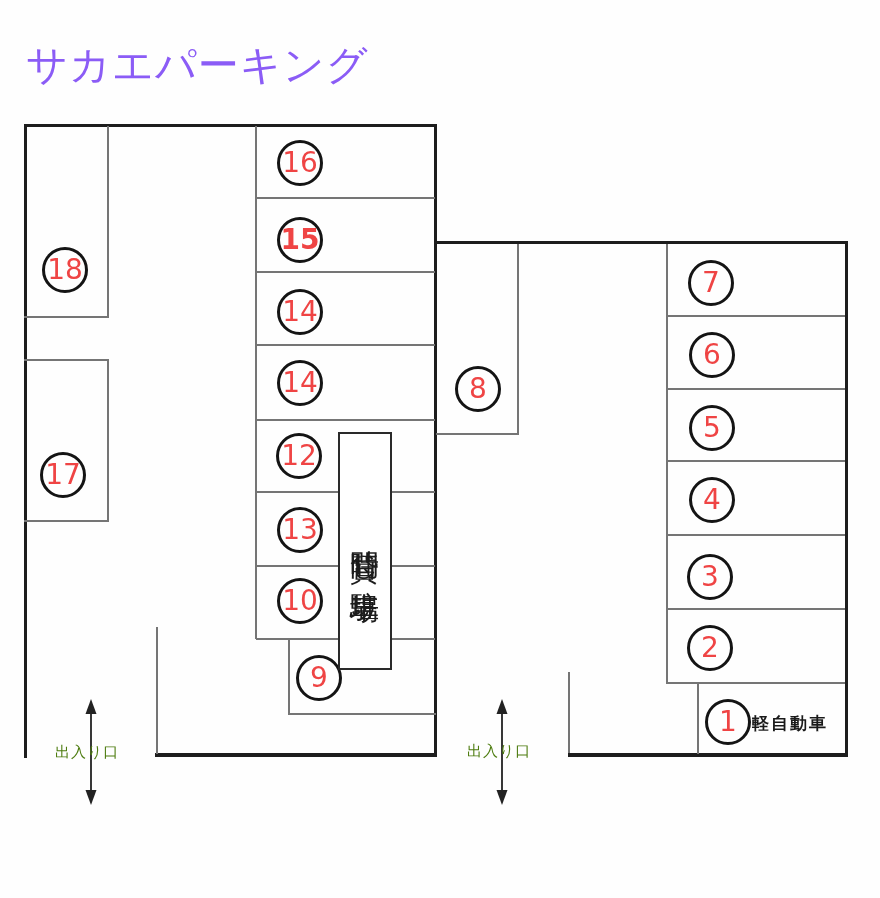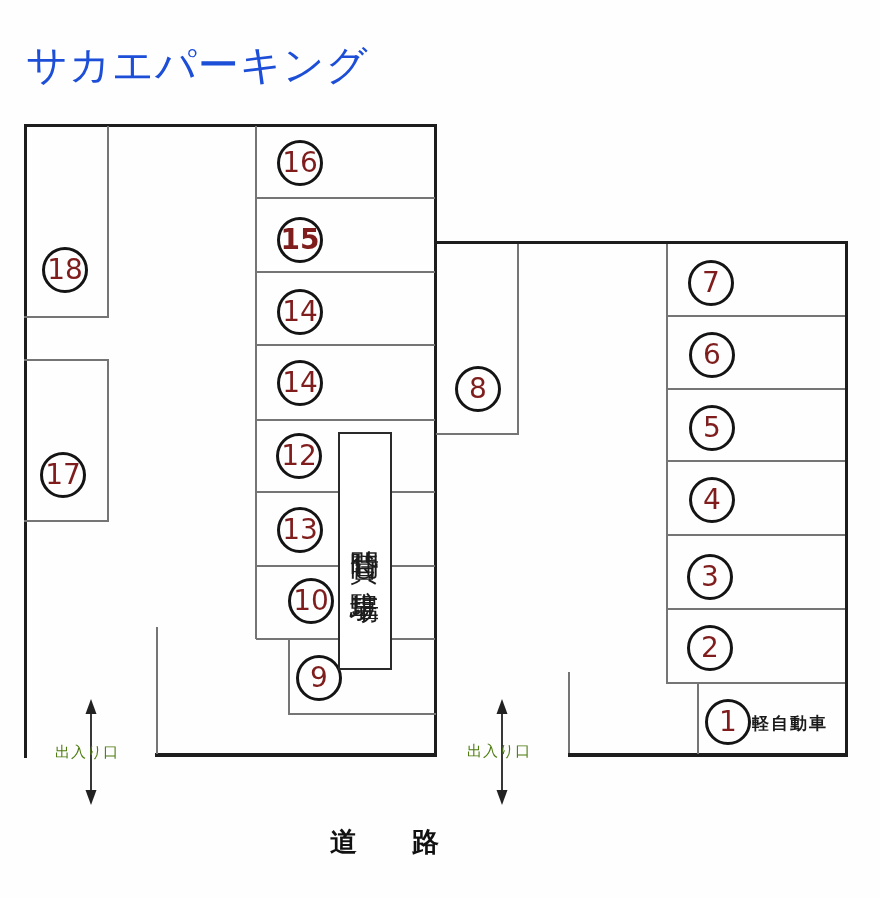--- a/index.html
+++ b/index.html
@@ -3,32 +3,32 @@
 <meta charset="utf-8">
 <style>
   html,body{margin:0;padding:0;background:#ffffff;}
   .canvas{
     position:relative;width:880px;height:898px;background:#fefefe;
     font-family:"Liberation Sans","DejaVu Sans",sans-serif;color:#151515;
     overflow:hidden;
   }
   .title{
     position:absolute;left:26px;top:38px;font-size:41px;font-weight:500;
-    letter-spacing:1px;color:#1d4ed8;white-space:nowrap;
+    letter-spacing:1px;color:#8b5cf6;white-space:nowrap;
   }
   
   .ln{position:absolute;background:#757575;}
   
   .wall{position:absolute;background:#1d1d1d;}
   
   .spot{
     position:absolute;width:46px;height:46px;box-sizing:border-box;
     border:3px solid #141414;border-radius:50%;
     display:flex;align-items:center;justify-content:center;
-    font-size:28px;font-weight:500;color:#7f1d1d;line-height:1;
+    font-size:28px;font-weight:500;color:#ef4444;line-height:1;
     font-family:"DejaVu Sans","Liberation Sans",sans-serif;
   }
   .sign{
     position:absolute;left:338px;top:432px;width:54px;height:238px;
     background:#fff;border:2px solid #2a2a2a;box-sizing:border-box;z-index:6;
     display:flex;align-items:center;justify-content:center;
   }
   .sign-text{
     writing-mode:vertical-rl;text-orientation:upright;
     font-family:"DejaVu Serif","Liberation Serif",serif;
@@ -103,21 +103,21 @@
 
   <div class="spot" style="left:705px;top:699px;">1</div>
   <div class="spot" style="left:687px;top:625px;">2</div>
   <div class="spot" style="left:687px;top:554px;">3</div>
   <div class="spot" style="left:689px;top:477px;">4</div>
   <div class="spot" style="left:689px;top:405px;">5</div>
   <div class="spot" style="left:689px;top:332px;">6</div>
   <div class="spot" style="left:688px;top:260px;">7</div>
   <div class="spot" style="left:455px;top:366px;">8</div>
   <div class="spot" style="left:296px;top:655px;">9</div>
-  <div class="spot" style="left:288px;top:578px;">10</div>
+  <div class="spot" style="left:277px;top:578px;">10</div>
   <div class="spot" style="left:277px;top:507px;">13</div>
   <div class="spot" style="left:276px;top:433px;">12</div>
   <div class="spot" style="left:277px;top:360px;">14</div>
   <div class="spot" style="left:277px;top:289px;">14</div>
   <div class="spot" style="left:277px;top:217px;font-weight:bold;">15</div>
   <div class="spot" style="left:277px;top:140px;">16</div>
   <div class="spot" style="left:40px;top:452px;">17</div>
   <div class="spot" style="left:42px;top:247px;">18</div>
 
   <div class="kei-note" style="left:752px;top:712px;">軽自動車</div>
@@ -129,15 +129,14 @@
   </svg>
   <div class="entrance-label" style="left:55px;top:743px;">出入り口</div>
 
   <svg class="arrow" style="left:492px;top:699px;" width="20" height="106" viewBox="0 0 20 106">
     <line x1="10" y1="10" x2="10" y2="96" stroke="#222" stroke-width="1.8"></line>
     <polygon points="10,0 4.5,15 15.5,15" fill="#222"></polygon>
     <polygon points="10,106 4.5,91 15.5,91" fill="#222"></polygon>
   </svg>
   <div class="entrance-label" style="left:467px;top:742px;">出入り口</div>
 
-  <div class="road">道　路</div>
 
 </div>
 
 </body></html>

